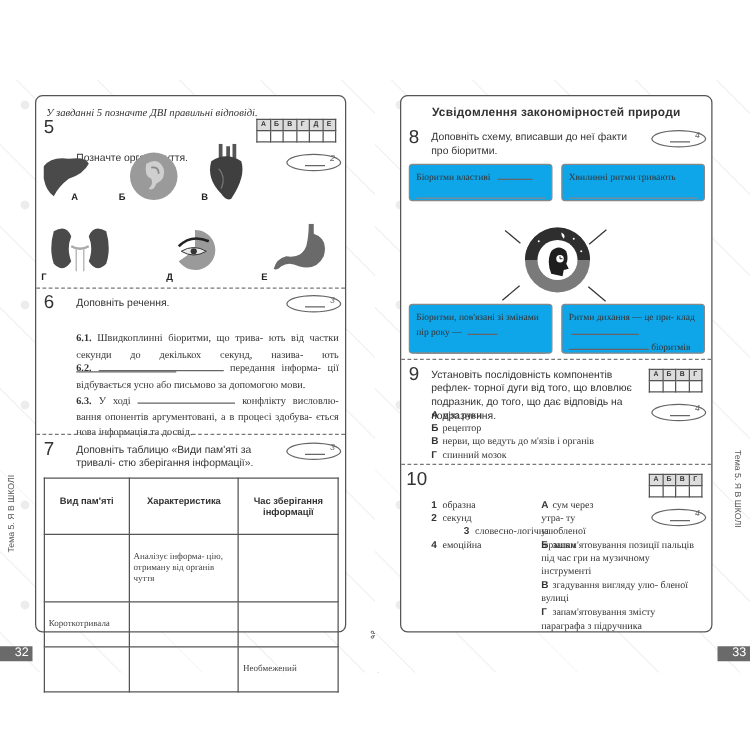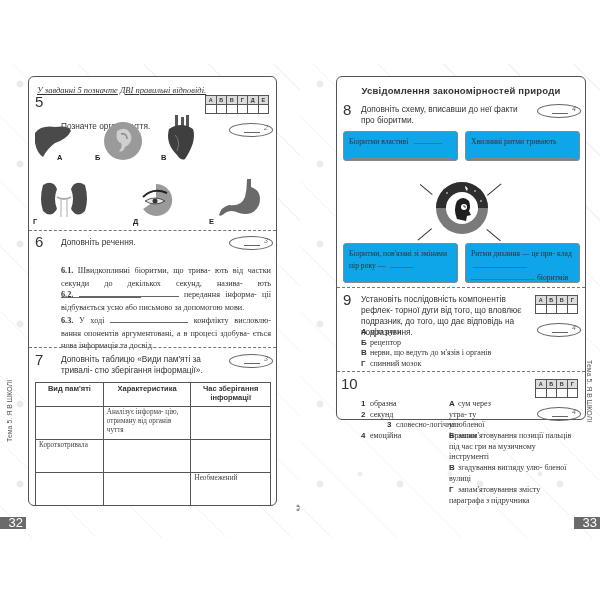--- a/index.html
+++ b/index.html
@@ -22,21 +22,21 @@
     position: absolute; left: 302px; top: 64px; height: 474px; width: 0;
     border-left: 1px dashed #777;
   }
   .scissors { position: absolute; left: 296px; top: 500px; font-size: 14px; color: #555; }
 
   .card {
     position: absolute; background: #ffffff;
     border: 1.5px solid #555; border-radius: 6px;
   }
   .page.left .card { left: 28px; top: 12px; width: 249px; height: 430px; }
-  .page.right .card { left: 36px; top: 12px; width: 250px; height: 344px; text-decoration: underline; }
+  .page.right .card { left: 20px; top: 12px; width: 250px; height: 430px; text-decoration: underline; }
 
   .section { position: absolute; left: 0; right: 0; }
   .dash-divider { position: absolute; left: 0; right: 0; height: 0; border-top: 1.5px dashed #777; }
 
   .qnum {
     position: absolute; font-family: "Liberation Sans", sans-serif;
     font-size: 15px; color: #333; font-weight: normal;
   }
   .qtext {
     position: absolute; font-family: "Liberation Sans", sans-serif;
@@ -44,21 +44,21 @@
   }
   .body-text {
     position: absolute; font-family: "Liberation Serif", serif;
     font-size: 8.2px; line-height: 12.5px; color: #333; text-align: justify;
   }
   .body-text b { font-weight: bold; }
   .blank { display: inline-block; border-bottom: 0.8px solid #666; height: 8px; vertical-align: baseline; }
 
   .instruction {
     position: absolute; left: 8px; top: 8px; font-family: "Liberation Serif", serif;
-    font-style: italic; font-size: 8.5px; color: #333; text-decoration: underline;
+    font-style: italic; font-size: 8.5px; color: #333;
   }
 
   .score-oval {
     position: absolute; width: 44px; height: 14px;
     border: 1px solid #666; border-radius: 50%;
   }
   .score-oval .line { position: absolute; left: 14px; bottom: 3px; width: 16px; border-bottom: 0.8px solid #666; }
   .score-oval .max { position: absolute; right: 4px; top: 0px; font-size: 7px; color: #666; font-style: italic; font-family: "Liberation Sans", sans-serif; }
 
   .answer-grid { position: absolute; border-collapse: collapse; }
@@ -68,21 +68,21 @@
   }
   .answer-grid tr:first-child td { background: #dcdcdc; }
 
   .organ { position: absolute; }
   .organ-label { position: absolute; font-family: "Liberation Sans", sans-serif; font-weight: bold; font-size: 7.5px; color: #222; }
 
   .memory-table {
     position: absolute; left: 6px; top: 31px; width: 236px; border-collapse: collapse;
   }
   .memory-table th, .memory-table td {
-    border: 0.8px solid #555; vertical-align: top; padding: 1px 3px;
+    border: 0.8px solid #555; vertical-align: top; padding: 13px 3px;
   }
   .memory-table th {
     font-family: "Liberation Sans", sans-serif; font-weight: bold; font-size: 7.5px; color: #333; text-align: center; height: 24px;
   }
   .memory-table td {
     font-family: "Liberation Serif", serif; font-size: 7.2px; color: #444; line-height: 9px; height: 33px;
   }
 
   .section-title {
     position: absolute; left: 0; right: 0; top: 8px; text-align: center;
@@ -95,21 +95,21 @@
   }
   .fact-box .ln { display: block; border-bottom: 0.8px solid #888; height: 8px; margin-top: 3px; }
 
   .arrow { position: absolute; height: 0.9px; background: #333; transform-origin: 0 0; }
 
   .choice-line { position: absolute; font-family: "Liberation Serif", serif; font-size: 8px; color: #333; line-height: 10.5px; }
   .choice-line .letter { font-family: "Liberation Sans", sans-serif; font-weight: bold; display: inline-block; width: 9px; }
 
   .page-num {
     position: absolute; top: 453px; height: 12px; width: 26px; background: #6a6a6a; color: #fff;
-    font-family: "Liberation Sans", sans-serif; font-size: 13px; text-align: right; padding-right: 3px; line-height: 12px;
+    font-family: "Liberation Sans", sans-serif; font-size: 10px; text-align: right; padding-right: 3px; line-height: 12px;
   }
   .side-tab {
     position: absolute; font-family: "Liberation Sans", sans-serif; font-size: 7px; color: #555; white-space: nowrap;
   }
   .side-tab.left-tab { left: 6px; top: 442px; transform: rotate(-90deg); transform-origin: 0 0; }
   .side-tab.right-tab { left: 593px; top: 360px; transform: rotate(90deg); transform-origin: 0 0; }
 </style>
 </head>
 <body>
 

